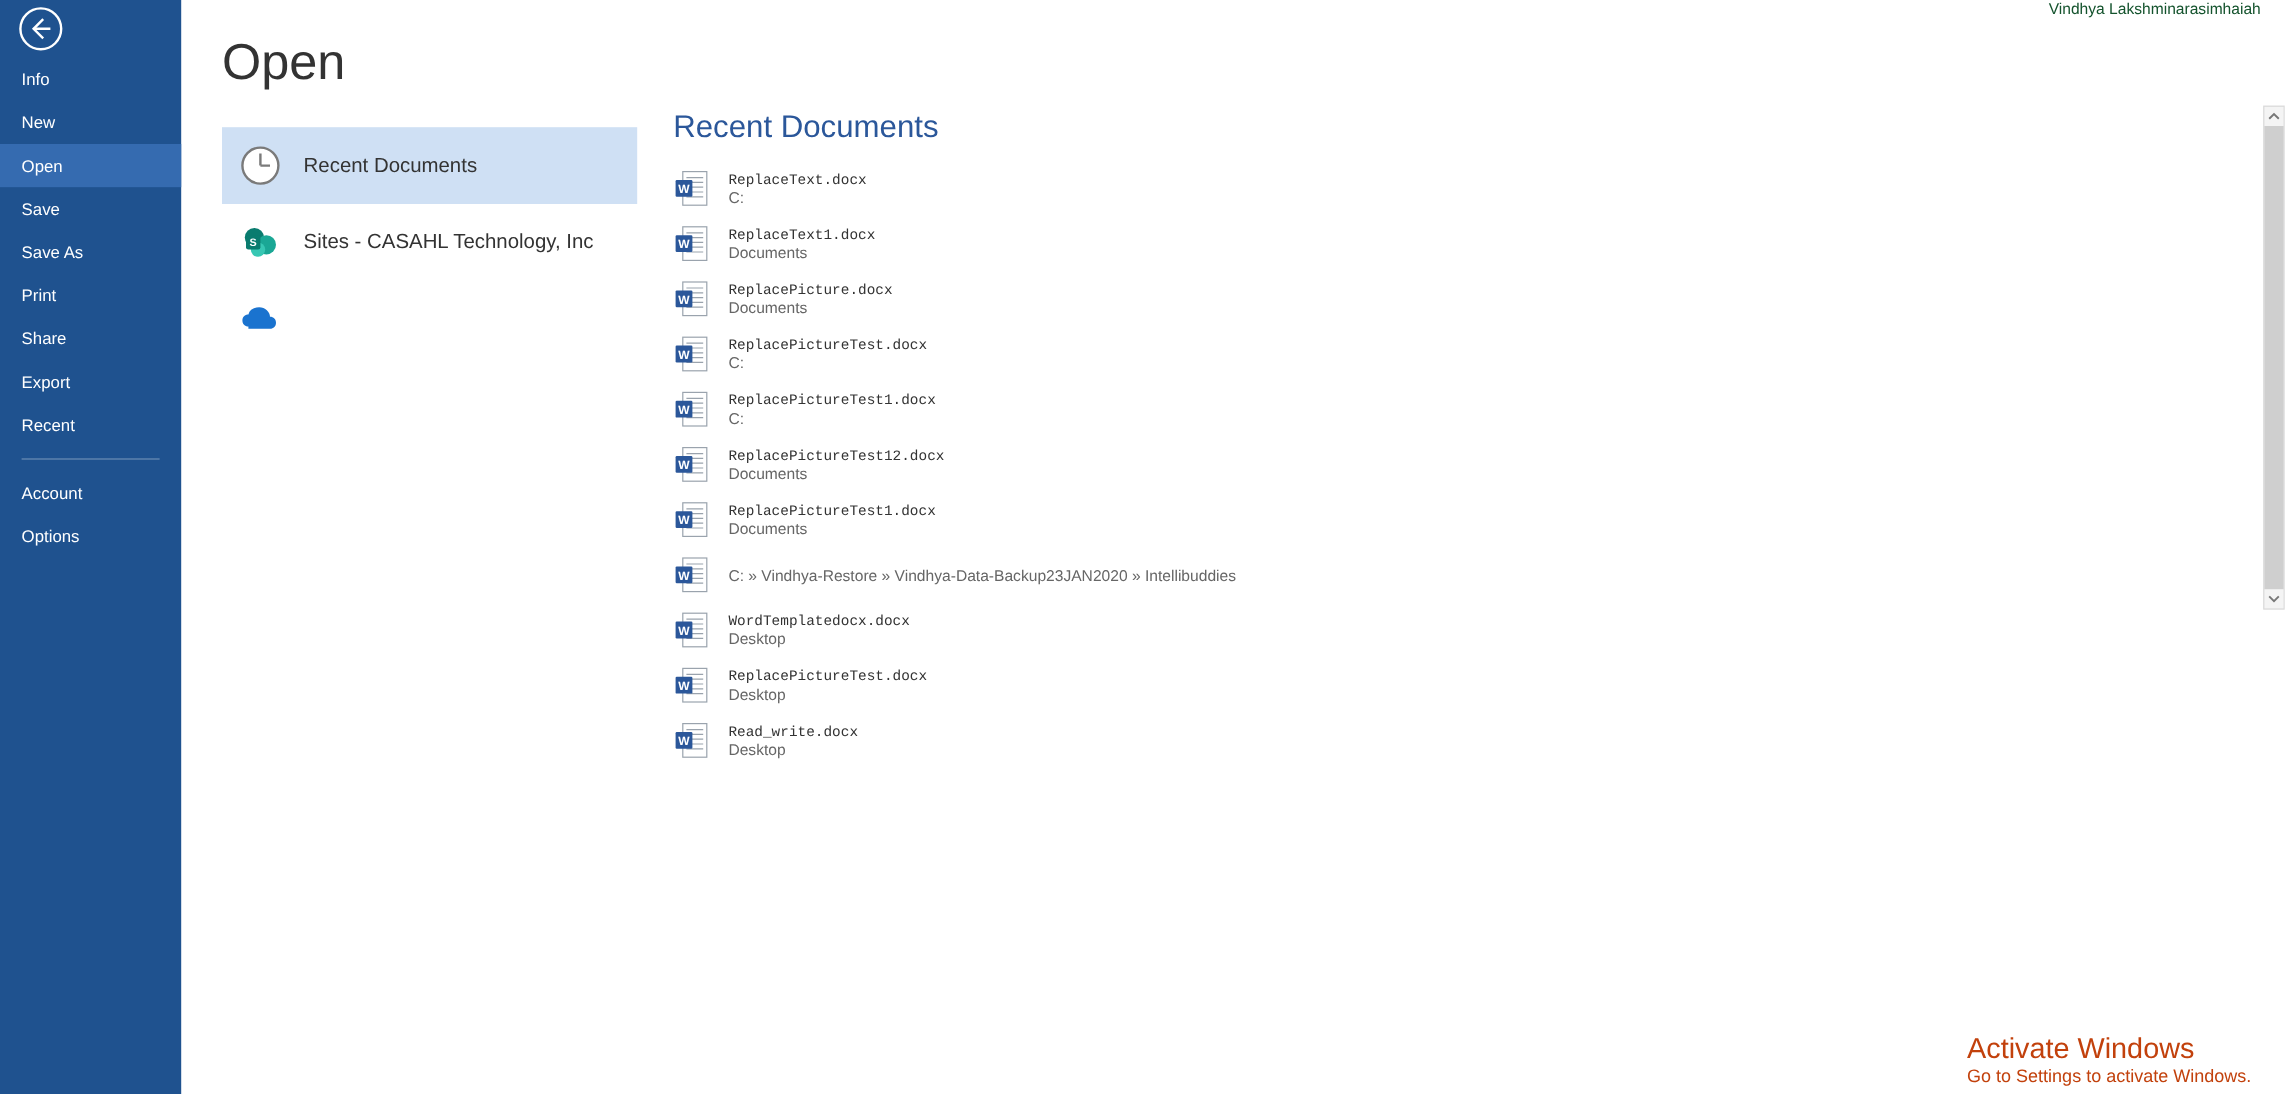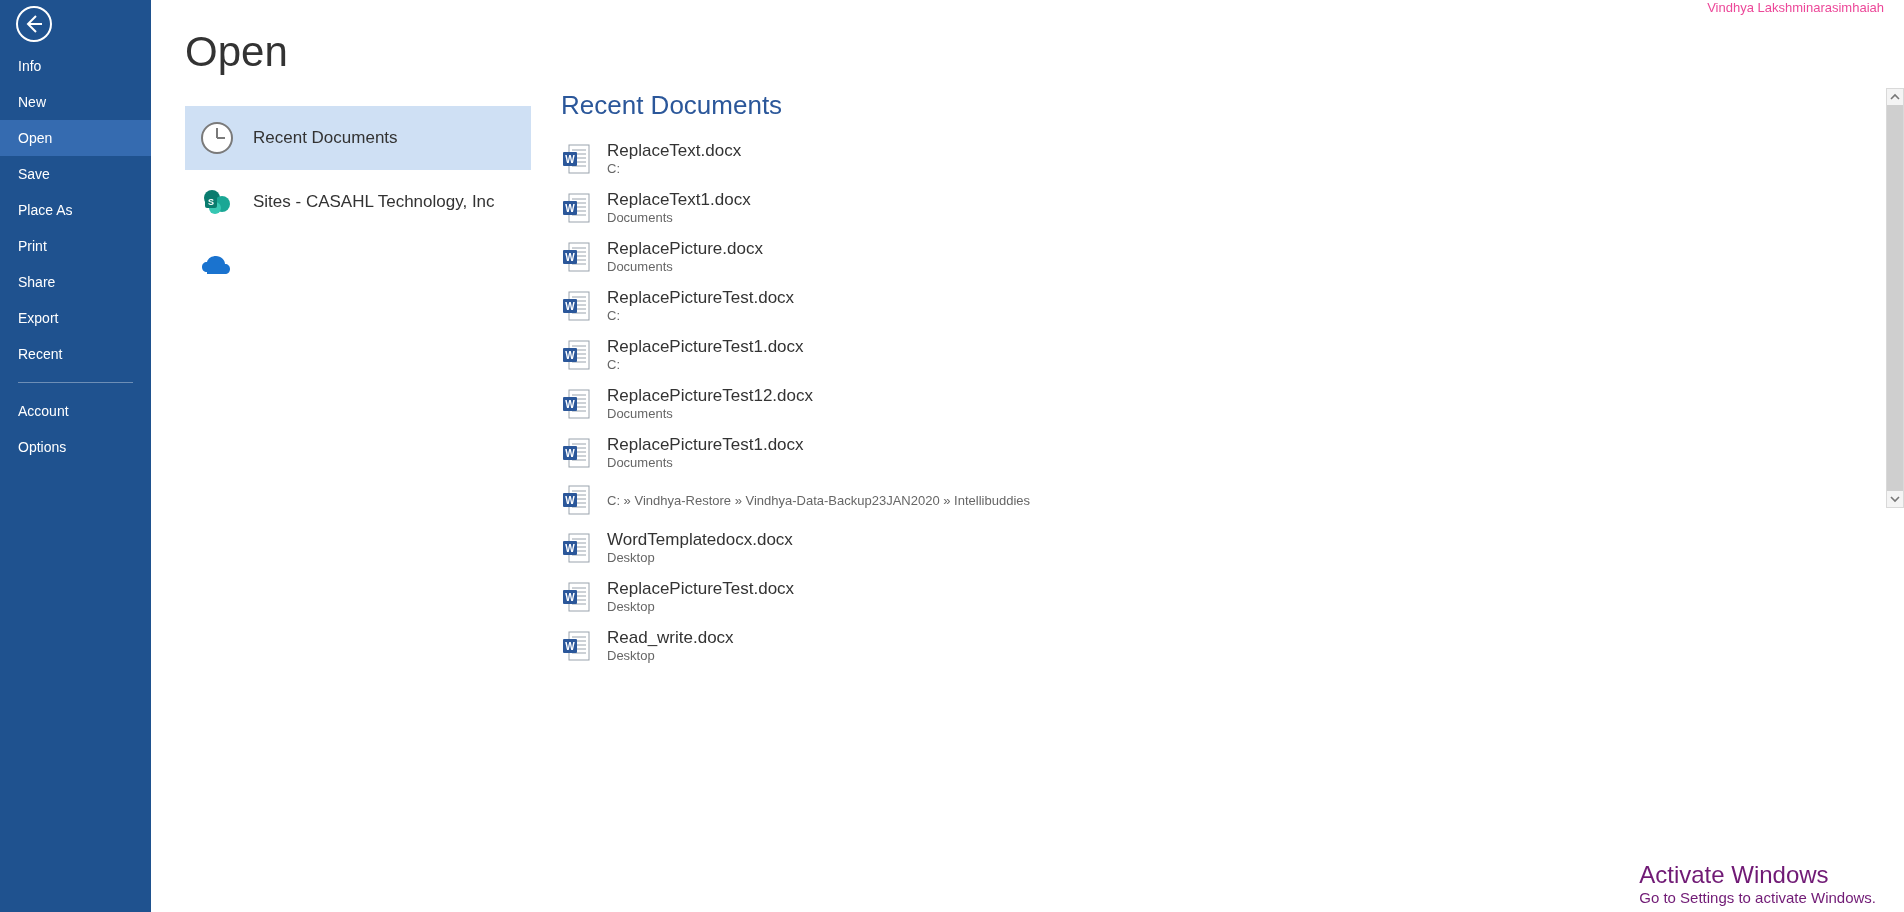--- a/index.html
+++ b/index.html
@@ -1,21 +1,21 @@
 <!DOCTYPE html>
 <html><head>
 <meta charset="utf-8">
 <style>
   * { box-sizing: border-box; margin: 0; padding: 0; }
   html, body { width: 100%; height: 100%; font-family: "Segoe UI", "Segoe UI Light", Arial, sans-serif; background: #fff; color: #444; }
   body { display: flex; flex-direction: column; overflow: hidden; }
 
   
   .top-header { position: absolute; top: 0; right: 0; height: 20px; padding-right: 20px; display: flex; align-items: flex-start; }
-  .username { font-size: 13px; color: #ec4899; }
+  .username { font-size: 13px; color: #14532d; }
 
   .main { display: flex; flex: 1; min-height: 100%; border-radius: 12px; }
 
   
   .sidebar {
     width: 151px; background: #1e4e8e; background: linear-gradient(#1f528f,#1f528f);
     background: #1f528f; display: flex; flex-direction: column; color: #fff; font-size: 14px;
     padding-top: 0;
   }
   .sidebar .back-btn {
@@ -41,31 +41,31 @@
   .place-icon { width: 36px; height: 36px; display:flex; align-items:center; justify-content:center; }
   .place-label { flex: 1; line-height: 1.25; }
 
   
   .files-col { flex: 1; display: flex; padding-top: 28px; padding-left: 30px; position: relative; }
   .files-inner { flex: 1; padding-right: 40px; }
   .section-title { font-size: 26px; color: #2b579a; font-weight: 400; margin-top: 62px; margin-bottom: 14px; }
   .file-row { display:flex; align-items: center; gap: 16px; padding: 6px 0 8px; cursor:pointer; }
   .file-icon { width: 30px; height: 32px; flex: none; }
   .file-text { display:flex; flex-direction:column; }
-  .file-name { font-size: 17px; color: #333; }
+  .file-name { font-size: 12px; color: #333; font-family: Liberation Mono, monospace; }
   .file-path { font-size: 13px; color: #666; }
 
   
   .scroll-track { width: 18px; border: 1px solid #d9d9d9; background: #f4f4f4; display:flex; flex-direction:column; align-items:center; }
   .scroll-arrow { width: 100%; height: 16px; display:flex; align-items:center; justify-content:center; }
   .scroll-thumb { width: 100%; flex:none; background: #cfcfcf; }
   .scroll-track-inner { flex:1; width:100%; position:relative; }
 
   
-  .watermark { position: absolute; right: 28px; bottom: 6px; text-align: left; color: #701a75; pointer-events: none; }
+  .watermark { position: absolute; right: 28px; bottom: 6px; text-align: left; color: #c2410c; pointer-events: none; }
   .watermark .line1 { font-size: 24px; font-weight: 400; }
   .watermark .line2 { font-size: 15px; }
 
   
 </style>
 </head>
 <body>
 
 <div class="top-header">
   <span class="username">Vindhya Lakshminarasimhaiah</span>
@@ -79,21 +79,21 @@
         <circle cx="20" cy="20" r="17" fill="none" stroke="#fff" stroke-width="2"></circle>
         <path d="M22 12 L14 20 L22 28" fill="none" stroke="#fff" stroke-width="2"></path>
         <line x1="14" y1="20" x2="28" y2="20" stroke="#fff" stroke-width="2"></line>
       </svg>
     </div>
 
     <div class="nav-item"><span>Info</span></div>
     <div class="nav-item"><span>New</span></div>
     <div class="nav-item selected"><span>Open</span></div>
     <div class="nav-item"><span>Save</span></div>
-    <div class="nav-item"><span>Place As</span></div>
+    <div class="nav-item"><span>Save As</span></div>
     <div class="nav-item"><span>Print</span></div>
     <div class="nav-item"><span>Share</span></div>
     <div class="nav-item"><span>Export</span></div>
     <div class="nav-item"><span>Recent</span></div>
 
     <div class="divider"></div>
 
     <div class="nav-item"><span>Account</span></div>
     <div class="nav-item"><span>Options</span></div>
   </nav>

